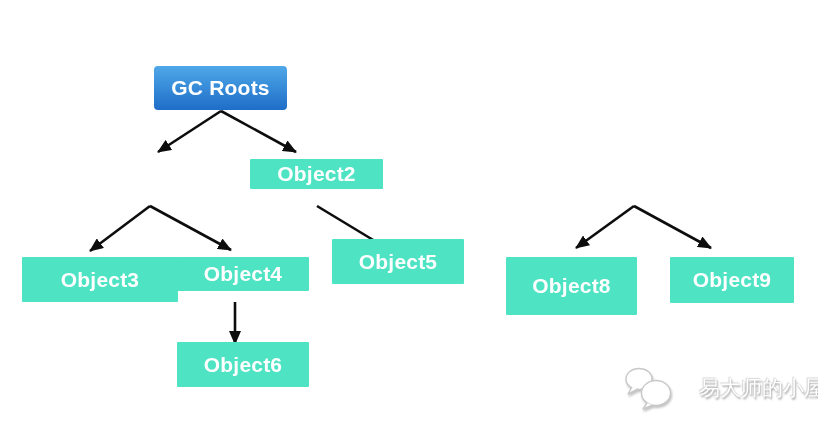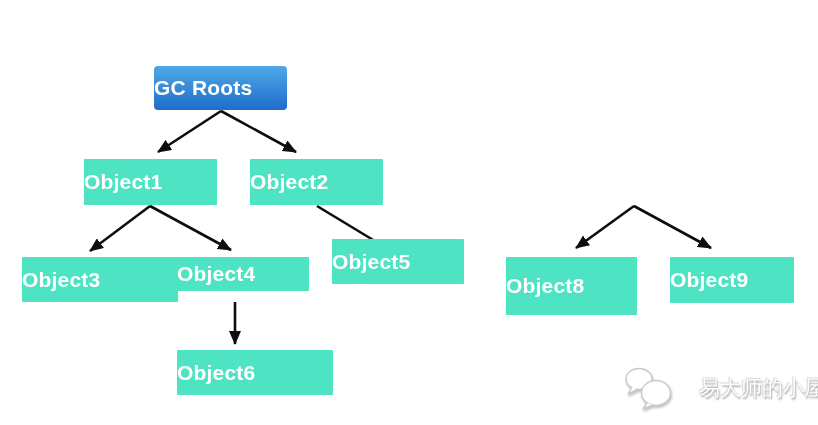--- a/index.html
+++ b/index.html
@@ -20,21 +20,21 @@
     background:var(--background);
     overflow:hidden;
   }
   .edges{
     position:absolute;left:0;top:0;width:818px;height:425px;
     pointer-events:none;
   }
   .edge{stroke:var(--arrow);stroke-width:2.6;}
   .node{
     position:absolute;
-    display:flex;align-items:center;
+    display:flex;align-items:center;justify-content:center;
     background:var(--node-fill);
     color:var(--node-text);
     font-size:21px;
     font-weight:bold;
     letter-spacing:.2px;
     border-radius:1px;
   }
   .node.root{
     background:linear-gradient(180deg,var(--root-top) 0%,var(--root-bottom) 100%);
     border-radius:4px;
@@ -77,25 +77,22 @@
     <line class="edge" x1="317" y1="206" x2="393" y2="252" marker-end="url(#ah)"></line>
     <line class="edge" x1="235" y1="302" x2="235" y2="344" marker-end="url(#ah)"></line>
     <line class="edge" x1="634" y1="206" x2="576" y2="248" marker-end="url(#ah)"></line>
     <line class="edge" x1="634" y1="206" x2="711" y2="248" marker-end="url(#ah)"></line>
   </svg>
 
   <div class="node root" style="left:154px;top:66px;width:133px;height:44px">
     <span class="node-label">GC Roots</span>
   </div>
 
-  <div class="node" style="left:84px;top:159px;width:133px;height:46px">
-    <span class="node-label">Object1</span>
-  </div>
 
-  <div class="node" style="left:250px;top:159px;width:133px;height:46px">
+  <div class="node" style="left:250px;top:159px;width:133px;height:30px">
     <span class="node-label">Object2</span>
   </div>
 
 
   <div class="node" style="left:22px;top:257px;width:156px;height:45px">
     <span class="node-label">Object3</span>
   </div>
 
   <div class="node" style="left:177px;top:257px;width:132px;height:34px">
     <span class="node-label">Object4</span>
@@ -106,21 +103,21 @@
   </div>
 
   <div class="node" style="left:506px;top:257px;width:131px;height:58px">
     <span class="node-label">Object8</span>
   </div>
 
   <div class="node" style="left:670px;top:257px;width:124px;height:46px">
     <span class="node-label">Object9</span>
   </div>
 
-  <div class="node" style="left:177px;top:350px;width:156px;height:45px">
+  <div class="node" style="left:177px;top:342px;width:132px;height:45px">
     <span class="node-label">Object6</span>
   </div>
 
   <div class="watermark">
     <svg class="wm-icon" viewBox="0 0 50 44" xmlns="http://www.w3.org/2000/svg">
       <g fill="#ffffff" stroke="#c9c9c9" stroke-width="1.4" stroke-linejoin="round">
         <ellipse cx="15" cy="13" rx="13" ry="10.5"></ellipse>
         <path d="M8,21 L4,28 L14,23 Z" stroke="none"></path>
         <path d="M8,21 L4,28 L14,23" fill="none"></path>
         <ellipse cx="32" cy="27" rx="14.5" ry="12.5"></ellipse>

